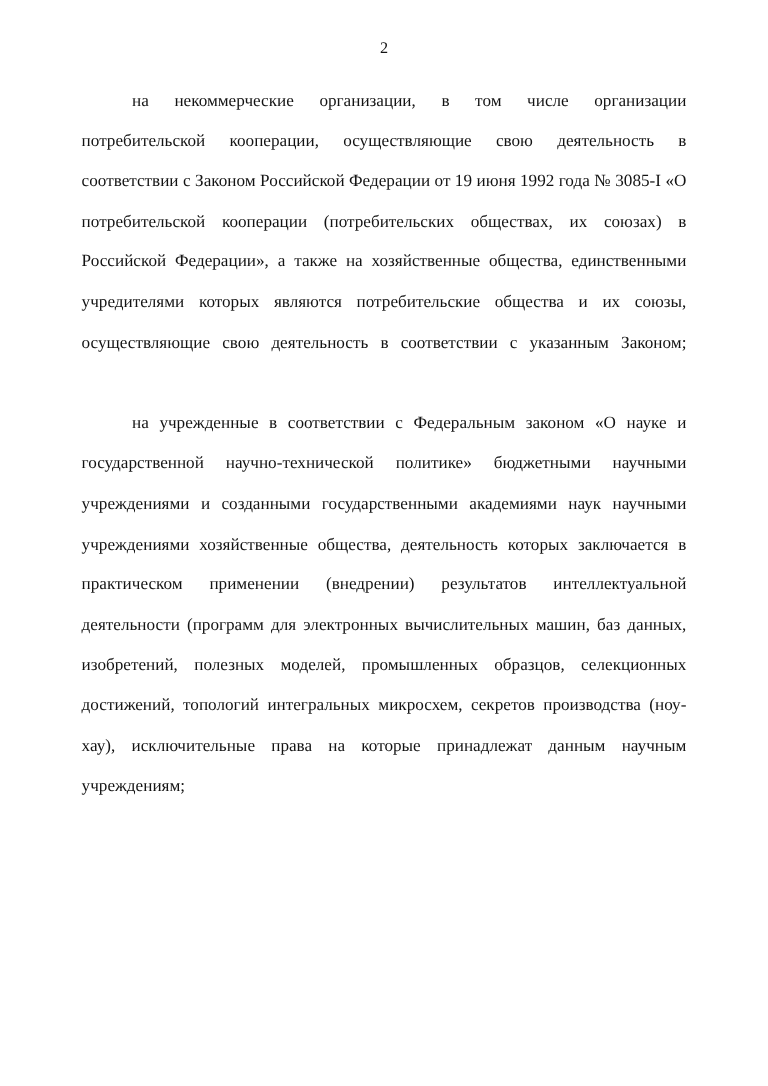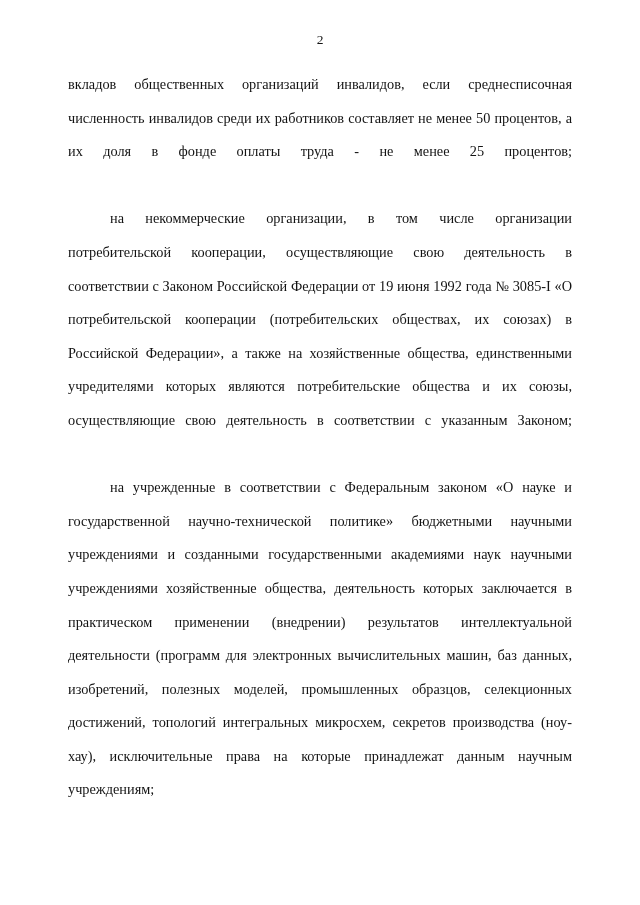--- a/index.html
+++ b/index.html
@@ -60,21 +60,20 @@
 </style>
 </head>
 <body>
 
 <div class="page">
 
   <div class="page-number">2</div>
 
   <div class="body-text">
 
-    <p class="para">вкладов общественных организаций инвалидов, если среднесписочная численность инвалидов среди их работников составляет не менее 50 процентов, а их доля в фонде оплаты труда - не менее 25 процентов;</p>
 
     <p class="para indent">на некоммерческие организации, в том числе организации потребительской кооперации, осуществляющие свою деятельность в соответствии с Законом Российской Федерации от 19 июня  1992 года № 3085-I «О потребительской кооперации (потребительских обществах, их союзах) в Российской Федерации», а также на хозяйственные общества, единственными учредителями которых являются потребительские общества и их союзы, осуществляющие свою деятельность в соответствии с указанным Законом;</p>
 
     <p class="para indent">на учрежденные в соответствии с Федеральным законом «О науке и государственной научно-технической политике» бюджетными научными учреждениями и созданными государственными академиями наук научными учреждениями хозяйственные общества, деятельность которых заключается в практическом применении (внедрении) результатов интеллектуальной деятельности (программ для электронных вычислительных машин, баз данных, изобретений, полезных моделей, промышленных образцов, селекционных достижений, топологий интегральных микросхем, секретов производства (ноу-хау), исключительные права на которые принадлежат данным научным учреждениям;</p>
 
   </div>
 
 </div>
 
 </body></html>

